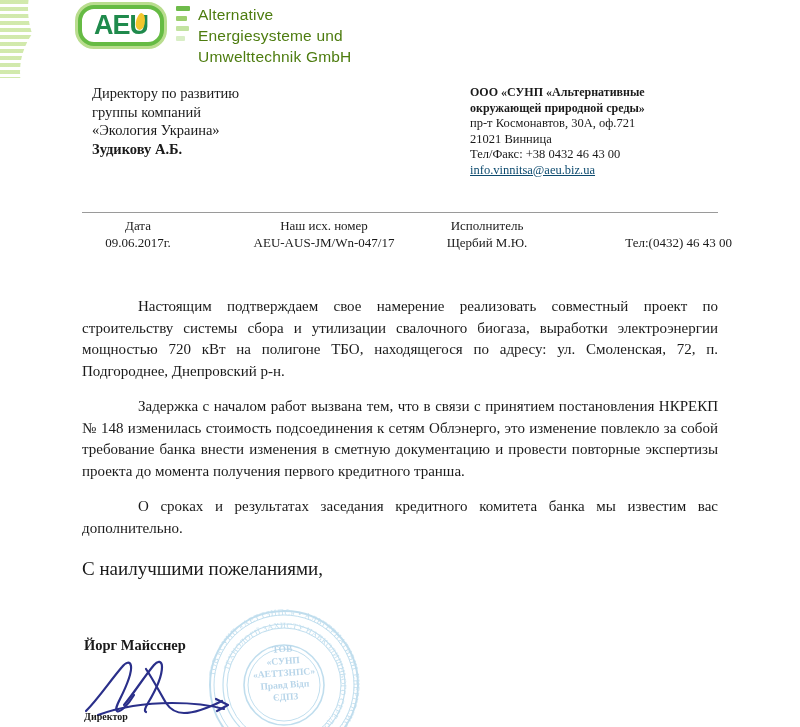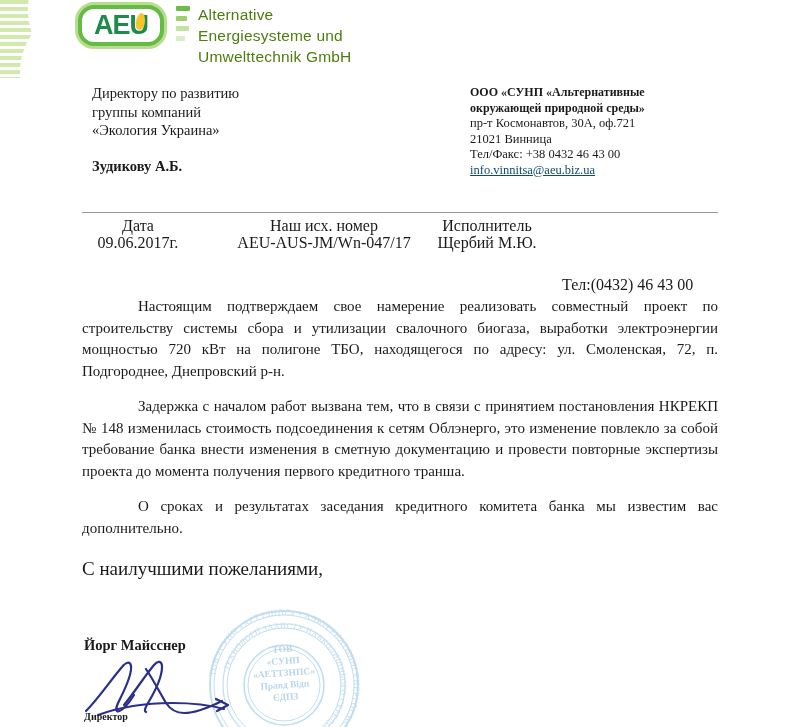--- a/index.html
+++ b/index.html
@@ -124,21 +124,21 @@
   }
 
   
   .addressee {
     position: absolute;
     left: 92px; top: 84px;
     width: 330px;
     font-size: 14.5px;
     line-height: 18.5px;
   }
-  .addressee .ln-bold { font-weight: bold; margin-top: 17px; }
+  .addressee .ln-bold { font-weight: bold; }
 
   .sender {
     position: absolute;
     left: 470px; top: 84px;
     width: 325px;
     font-size: 12.5px;
     line-height: 15.5px;
   }
   .sender .s-title {
     font-weight: bold;
@@ -156,31 +156,31 @@
     left: 82px; top: 212px;
     width: 636px;
     height: 1px;
     background: #9a9a9a;
   }
   .refrow {
     position: absolute;
     left: 82px; top: 217px;
     width: 650px;
     height: 34px;
-    font-size: 16px;
+    font-size: 13px;
     line-height: 17px;
   }
   .refcell { position: absolute; }
   .refcell .rc-head { display: block; text-align: center; }
   .refcell .rc-val  { display: block; text-align: center; }
   .rc-date  { left: 0px;   width: 112px; }
   .rc-num   { left: 152px; width: 180px; }
   .rc-exec  { left: 340px; width: 130px; }
   .rc-tel   { left: 480px; width: 170px; }
-  .rc-tel .rc-val { text-align: left; margin-top: 42px; }
+  .rc-tel .rc-val { text-align: right; }
 
   
   .body-text {
     position: absolute;
     left: 82px; top: 296px;
     width: 636px;
     font-size: 15px;
     line-height: 21.5px;
     text-align: justify;
   }

